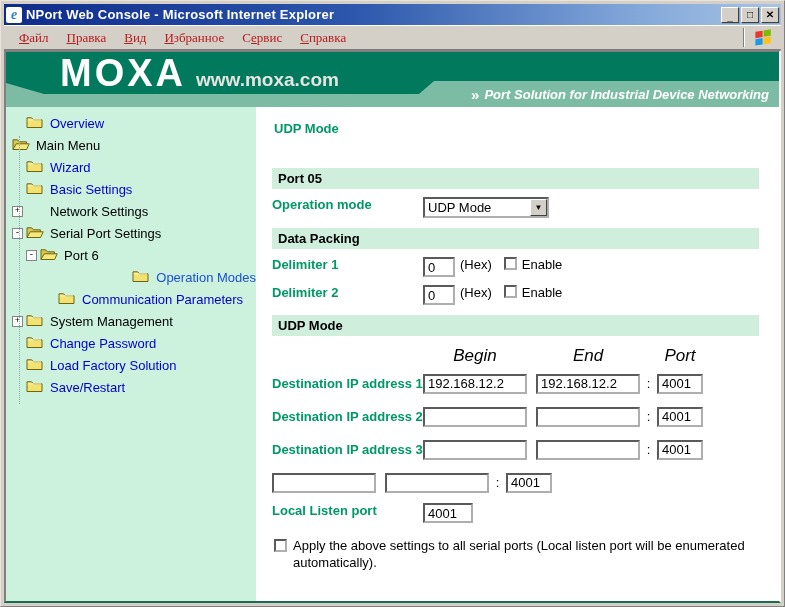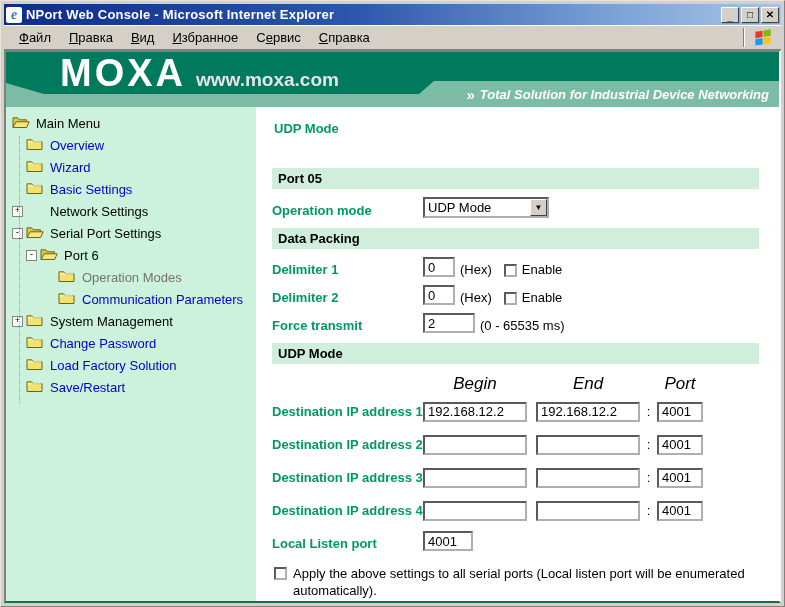--- a/index.html
+++ b/index.html
@@ -19,21 +19,21 @@
                 white-space:nowrap; overflow:hidden; letter-spacing:.2px; }
   .win-buttons { display:flex; gap:2px; }
   .wbtn { width:18px; height:16px; background:#D4D0C8; border:1px solid;
           border-color:#fff #404040 #404040 #fff; box-shadow:1px 1px 0 #00000022;
           font:bold 10px/13px "Liberation Sans", sans-serif; text-align:center; cursor:default; }
   .wbtn.min span { display:inline-block; transform:translateY(2px); }
 
   
   .menubar { height:25px; flex:0 0 25px; display:flex; align-items:center; padding-left:6px;
              border-top:1px solid #fff; border-bottom:1px solid #808080; position:relative;
-             font-size:13px; color:#000000; }
+             font-size:13px; color:#b91c1c;font-family:Liberation Serif, serif; }
   .menu-item { padding:3px 9px; }
   .menu-item u { text-decoration:underline; }
   .flag-box { position:absolute; right:2px; top:1px; bottom:1px; width:32px;
               display:flex; align-items:center; justify-content:center; }
   .flag-sep { position:absolute; right:36px; top:2px; bottom:2px; width:2px;
               border-left:1px solid #808080; border-right:1px solid #fff; }
 
   
   .viewport { flex:1; border:2px solid; border-color:#808080 #fff #fff #808080;
               background:#fff; position:relative; overflow:hidden;
@@ -59,27 +59,27 @@
   .sidebar { width:250px; flex:0 0 250px; background:#CCF2DE; padding-top:5px; position:relative; }
   .tree { position:relative; }
   .tree-guide { position:absolute; left:13px; top:24px; height:268px; border-left:1px dotted #8aa; }
   .tree-row { height:22px; display:flex; align-items:center; font-size:13px; white-space:nowrap; }
   .tree-row .expander { width:11px; height:11px; flex:0 0 11px; background:#fff; border:1px solid #848484;
                         font:9px/9px "Liberation Mono", monospace; text-align:center; color:#000;
                         margin-right:3px; }
   .tree-row .spacer { width:14px; flex:0 0 14px; }
   .tree-row .icon { width:18px; flex:0 0 18px; margin-right:6px; }
   .lvl0 { padding-left:6px; } .lvl1 { padding-left:6px; } .lvl2 { padding-left:20px; } .lvl3 { padding-left:52px; }
-  .c-black { color:#000; } .c-link { color:#0000CC; } .c-red { color:#737373; }
+  .c-black { color:#000; } .c-link { color:#0000CC; } .c-red { color:#1d4ed8;justify-content:flex-end; }
 
   .main { flex:1; padding:14px 16px 0 16px; font-size:13px; color:#000; }
   .main-inner { width:487px; }
   .page-title { color:#009966; font-weight:bold; margin:0 0 32px 2px; }
   .band { background:#CFEEDC; font-weight:bold; padding:3px 0 3px 6px; margin-top:10px; }
-  .frow { display:flex; align-items:flex-end; margin:8px 0; }
+  .frow { display:flex; align-items:flex-start; margin:8px 0; }
   .frow .lbl { width:151px; flex:0 0 151px; color:#009966; font-weight:bold; line-height:15px; }
   .txt { border:2px inset #aeaeae; background:#fff; height:20px; font:13px "Liberation Sans", sans-serif;
          padding:0 3px; }
   .w-sm { width:32px; } .w-md { width:52px; } .w-ip { width:104px; } .w-port { width:46px; }
   .suffix { margin-left:5px; }
   .cb { width:13px; height:13px; flex:0 0 13px; background:#fff; border:2px inset #aeaeae;
         display:inline-block; }
   .enable-cb { margin-left:12px; margin-right:5px; }
   .fake-select { width:126px; height:21px; border:2px inset #aeaeae; background:#fff;
                  display:flex; align-items:center; }
@@ -136,46 +136,46 @@
     </div>
   </div>
 
   <div class="viewport">
 
     <div class="banner">
       <div class="banner-strip"></div>
       <div class="banner-chamfer"></div>
       <div class="tagline-panel">
         <span class="chev">»</span>
-        <span>Total Solution for Industrial Device Networking</span>
+        <span>Port Solution for Industrial Device Networking</span>
       </div>
       <div class="logo-row">
         <span class="moxa-logo">MOXA</span>
         <span class="moxa-url">www.moxa.com</span>
       </div>
     </div>
 
     <div class="page">
       <div class="sidebar">
         <div class="tree" id="tree">
           <div class="tree-guide"></div>
-        <div class="tree-row lvl0 c-black">
+        <div class="tree-row lvl1 c-link">
+              <span class="spacer"></span>
+              <span class="icon"><svg width="17" height="14" viewBox="0 0 17 14">
+                  <path d="M1 12.5 V2.8 h4.6 l1.8 2 h8.6 v7.7 z" fill="#F2E370" stroke="#6E6414" stroke-width="1"></path>
+                  <path d="M1.8 4.9 h13.4" stroke="#FBF6C0" stroke-width="1"></path>
+                </svg></span>
+              <span>Overview</span>
+            </div>
+            <div class="tree-row lvl0 c-black">
               <span class="icon"><svg width="18" height="14" viewBox="0 0 18 14">
                   <path d="M1 12.5 V2.8 h4.6 l1.8 2 h7 v2.2" fill="#D8C84E" stroke="#6E6414" stroke-width="1"></path>
                   <path d="M1 12.5 L4.2 6.8 h13 l-2.6 5.7 z" fill="#F5E87E" stroke="#6E6414" stroke-width="1"></path>
                 </svg></span>
               <span>Main Menu</span>
-            </div>
-            <div class="tree-row lvl1 c-link">
-              <span class="spacer"></span>
-              <span class="icon"><svg width="17" height="14" viewBox="0 0 17 14">
-                  <path d="M1 12.5 V2.8 h4.6 l1.8 2 h8.6 v7.7 z" fill="#F2E370" stroke="#6E6414" stroke-width="1"></path>
-                  <path d="M1.8 4.9 h13.4" stroke="#FBF6C0" stroke-width="1"></path>
-                </svg></span>
-              <span>Overview</span>
             </div>
             <div class="tree-row lvl1 c-link">
               <span class="spacer"></span>
               <span class="icon"><svg width="17" height="14" viewBox="0 0 17 14">
                   <path d="M1 12.5 V2.8 h4.6 l1.8 2 h8.6 v7.7 z" fill="#F2E370" stroke="#6E6414" stroke-width="1"></path>
                   <path d="M1.8 4.9 h13.4" stroke="#FBF6C0" stroke-width="1"></path>
                 </svg></span>
               <span>Wizard</span>
             </div>
             <div class="tree-row lvl1 c-link">
@@ -281,25 +281,20 @@
           </div>
 
           <div class="frow">
             <span class="lbl">Delimiter 2</span>
             <input class="txt w-sm" value="0" style="">
             <span class="suffix">(Hex)</span>
             <span class="cb enable-cb"></span>
             <span>Enable</span>
           </div>
 
-          <div class="frow">
-            <span class="lbl">Force transmit</span>
-            <input class="txt w-md" value="2" style="">
-            <span class="suffix">(0 - 65535 ms)</span>
-          </div>
 
           <div class="band">UDP Mode</div>
 
           <div class="cols-header">
             <span class="ch-begin">Begin</span>
             <span class="ch-end">End</span>
             <span class="ch-port">Port</span>
           </div>
 
           <div id="dest-rows">
@@ -321,21 +316,20 @@
               </div>
               <div class="dest-row">
                 <span class="lbl">Destination IP address 3</span>
                 <input class="txt w-ip" style="">
                 <span class="gap"></span>
                 <input class="txt w-ip" style="">
                 <span class="colon">:</span>
                 <input class="txt w-port" value="4001" style="">
               </div>
               <div class="dest-row">
-                <span class="lbl">Destination IP address 4</span>
                 <input class="txt w-ip" style="">
                 <span class="gap"></span>
                 <input class="txt w-ip" style="">
                 <span class="colon">:</span>
                 <input class="txt w-port" value="4001" style="">
               </div>
             </div>
 
           <div class="frow" style="margin-top:5px;">
             <span class="lbl">Local Listen port</span>

